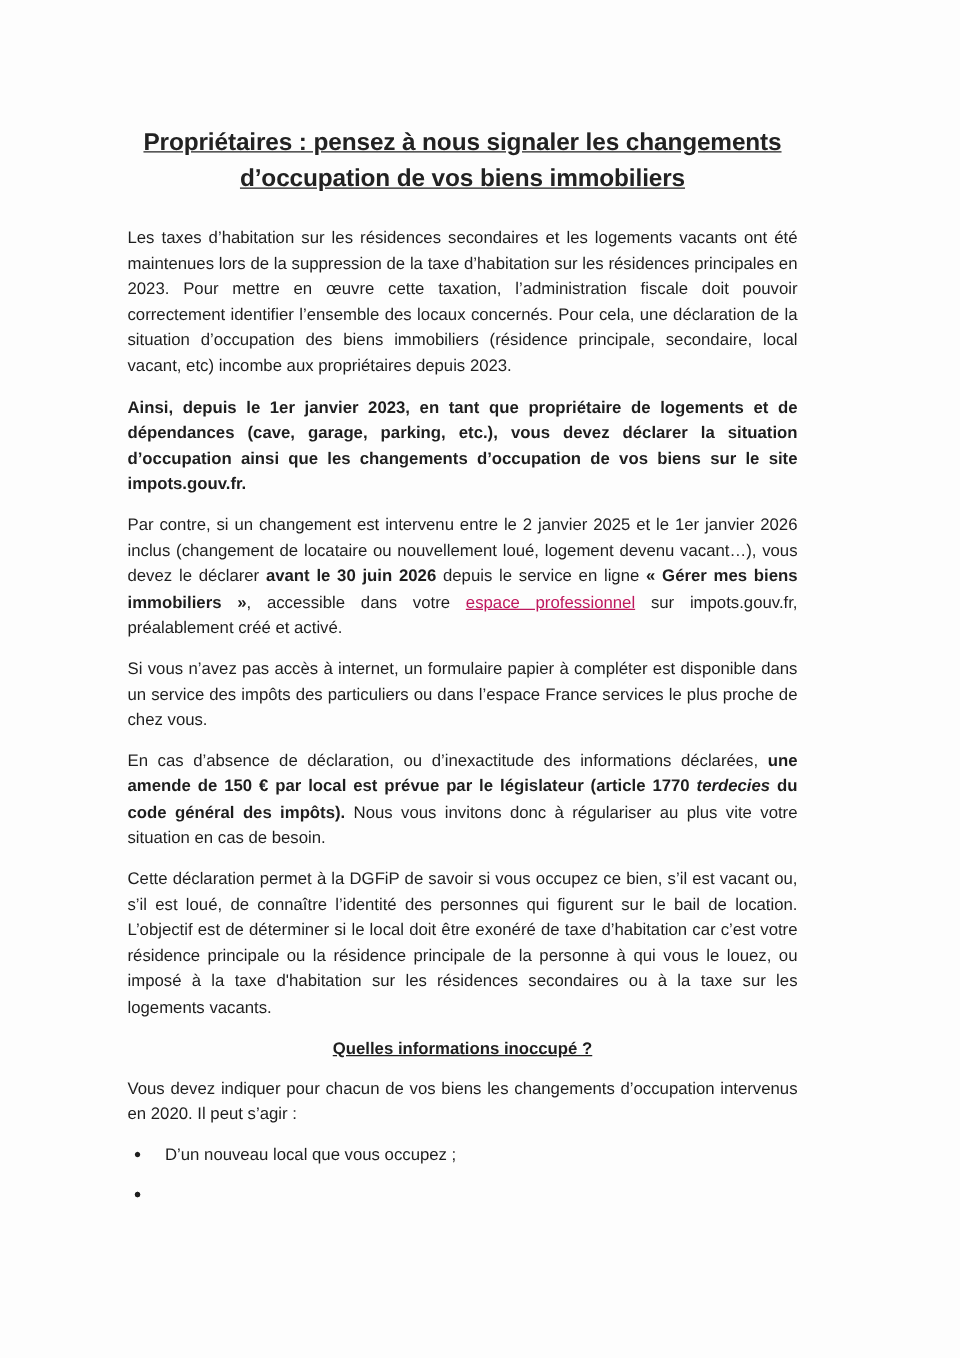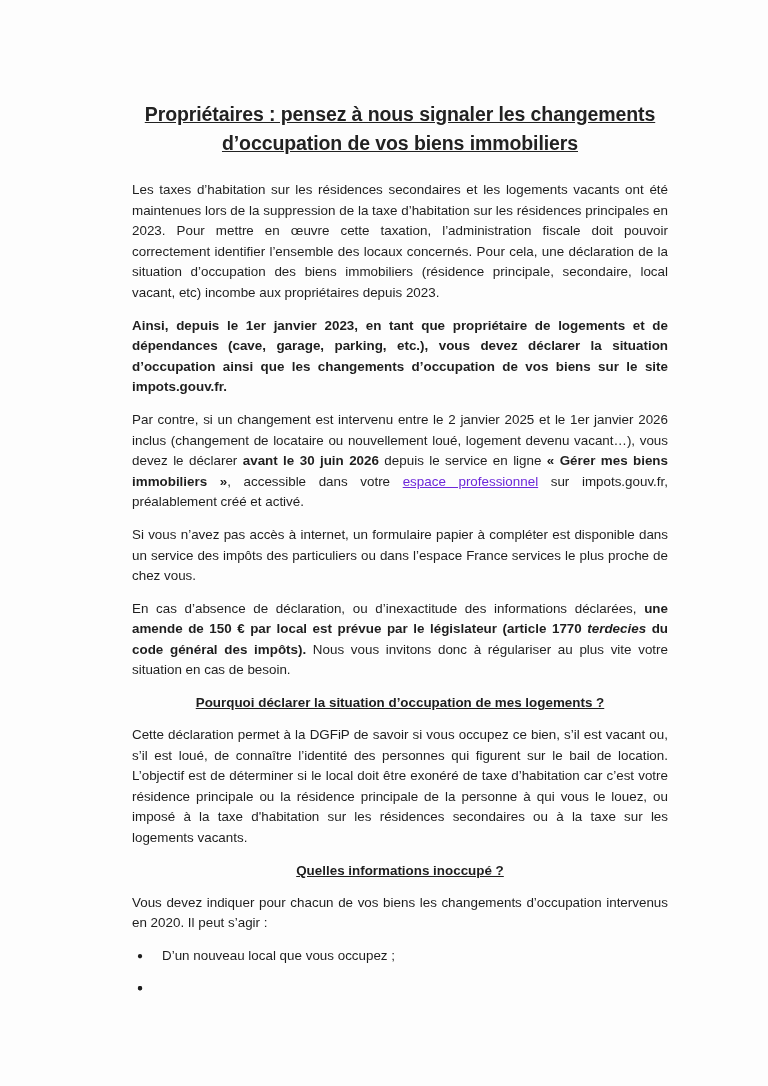--- a/index.html
+++ b/index.html
@@ -7,42 +7,42 @@
       width: 768px;
       height: 1086px;
       background: #fdfdfd;
       font-family: "Liberation Sans", sans-serif;
       color: #1e1e1e;
       position: relative;
       overflow: hidden;
     }
     .page {
       position: absolute;
-      left: 132px;
+      left: 102px;
       top: 100px;
       width: 536px;
     }
     .title {
       font-weight: bold;
       font-size: 19.5px;
       line-height: 29px;
       text-align: center;
       text-decoration: underline;
       margin: 0 -36px 22px -36px;
       color: #222;
       letter-spacing: -0.1px;
     }
     p {
       margin: 0 0 12px 0;
       font-size: 13.4px;
       line-height: 20.6px;
       text-align: justify;
     }
     .bold { font-weight: bold; }
-    .link { color: #6d28d9; text-decoration: underline; }
+    .link { color: #be185d; text-decoration: underline; }
     .subhead {
       text-align: center;
       font-weight: bold;
       text-decoration: underline;
       font-size: 13.4px;
       line-height: 20px;
       margin: 0 0 12px 0;
     }
     ul {
       list-style: none;
@@ -78,21 +78,20 @@
   <p>
     <span>Par contre, si un changement est intervenu entre le 2 janvier 2025 et le 1er janvier 2026 inclus (changement de locataire ou nouvellement loué, logement devenu vacant…), vous devez le déclarer </span><span class="bold">avant le 30 juin 2026</span><span> depuis le service en ligne </span><span class="bold">« Gérer mes biens immobiliers »</span><span>, accessible dans votre </span><a class="link">espace professionnel</a><span> sur impots.gouv.fr, préalablement créé et activé.</span>
   </p>
 
   <p>Si vous n’avez pas accès à internet, un formulaire papier à compléter est disponible dans un service des impôts des particuliers ou dans l’espace France services le plus proche de chez vous.</p>
 
   <p>
     <span>En cas d’absence de déclaration, ou d’inexactitude des informations déclarées, </span><span class="bold">une amende de 150 € par local est prévue par le législateur (article 1770 </span><span class="bold" style="font-style:italic">terdecies</span><span class="bold"> du code général des impôts).</span><span> Nous vous invitons donc à régulariser au plus vite votre situation en cas de besoin.</span>
   </p>
 
-  <div class="subhead">Pourquoi déclarer la situation d’occupation de mes logements ?</div>
   <p>Cette déclaration permet à la DGFiP de savoir si vous occupez ce bien, s’il est vacant ou, s’il est loué, de connaître l’identité des personnes qui figurent sur le bail de location. L’objectif est de déterminer si le local doit être exonéré de taxe d’habitation car c’est votre résidence principale ou la résidence principale de la personne à qui vous le louez, ou imposé à la taxe d'habitation sur les résidences secondaires ou à la taxe sur les logements vacants.</p>
 
   <div class="subhead">Quelles informations inoccupé ?</div>
   <p>Vous devez indiquer pour chacun de vos biens les changements d’occupation intervenus en 2020. Il peut s’agir :</p>
 
   <ul>
     <li>
       <span class="bullet">●</span>
       <span>D’un nouveau local que vous occupez ;</span>
     </li>

